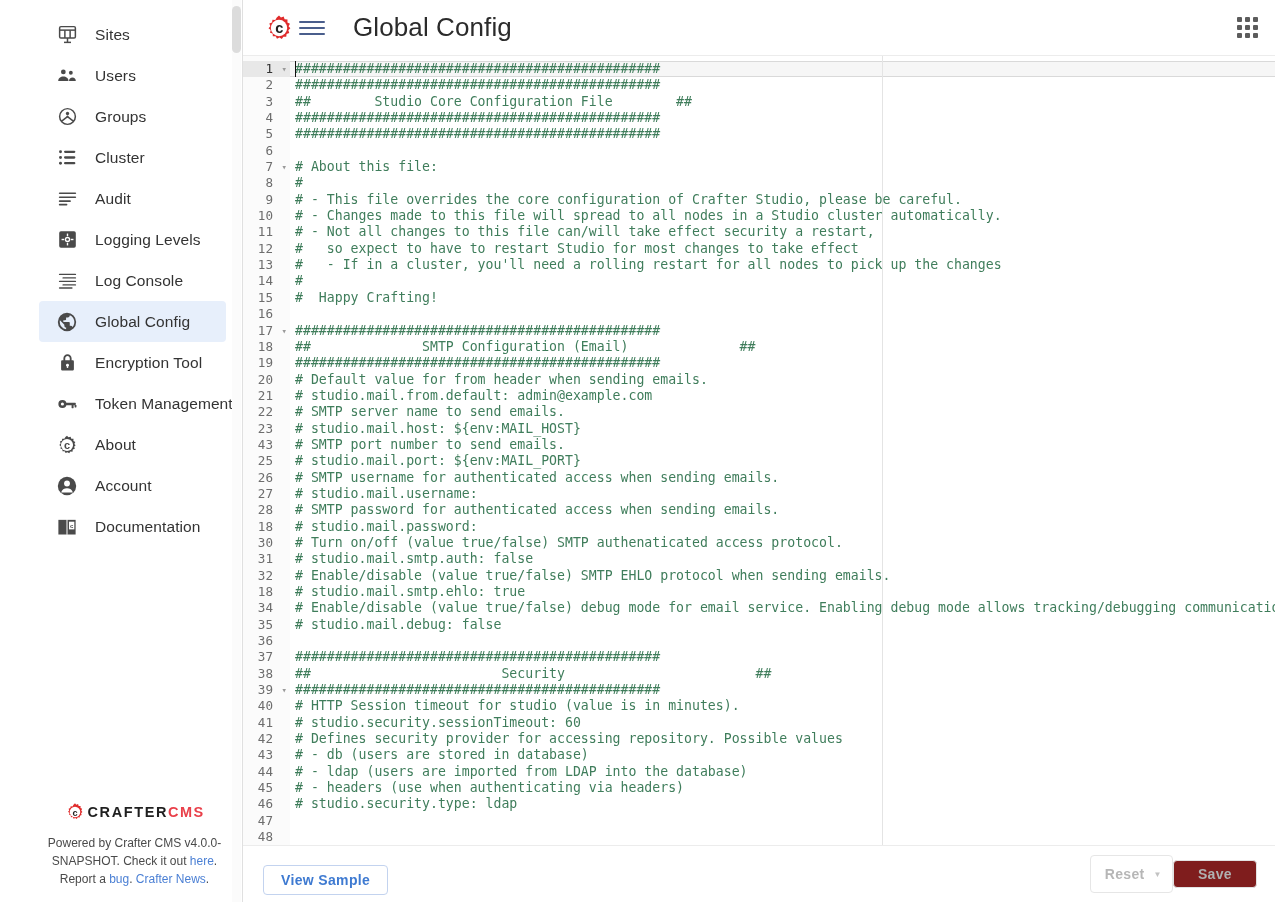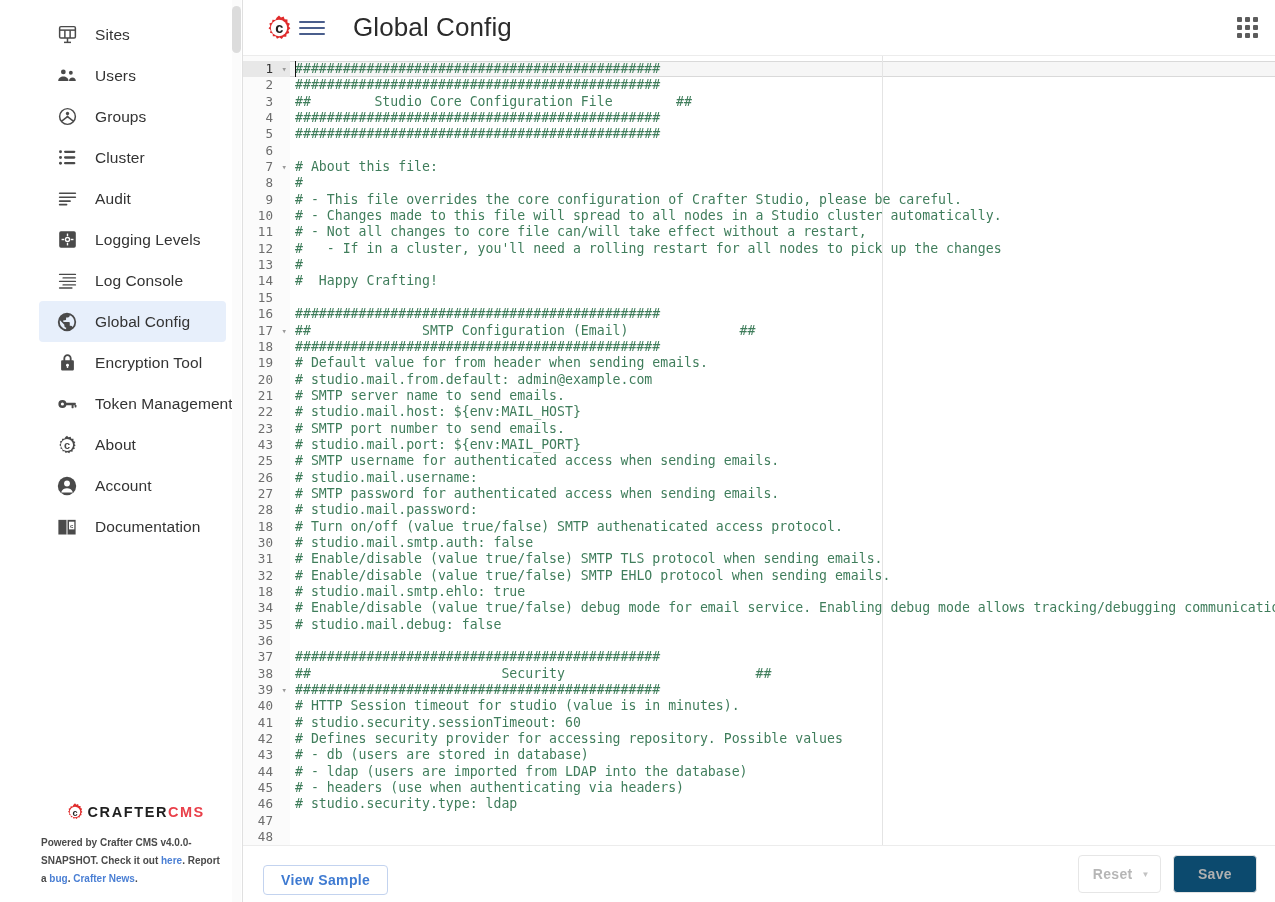--- a/index.html
+++ b/index.html
@@ -53,23 +53,22 @@
     display: flex; align-items: center; justify-content: center;
     margin-bottom: 12px;
   }
   .logo-mark { width: 20px; height: 20px; margin-right: 3px; }
   .logo-text {
     font-size: 14.5px; font-weight: 700; letter-spacing: 1.6px;
   }
   .logo-text .t1 { color: #1f1f1f; }
   .logo-text .t2 { color: #e9404a; font-weight: 600; letter-spacing: 1.4px; }
   .footer-text {
-    font-size: 10px; line-height: 18px; color: #4a4a4a;
-    text-align: left;
-    font-weight: bold;
+    font-size: 12px; line-height: 18px; color: #4a4a4a;
+    text-align: center;
   }
   .footer-text a { color: #4a7fd4; text-decoration: none; }
 
   
   .sb-scroll {
     position: absolute; top: 0; right: 1px; width: 9px; height: 902px;
     background: #fbfbfb;
   }
   .sb-thumb {
     position: absolute; top: 6px; left: 0; width: 9px; height: 47px;
@@ -190,28 +189,27 @@
     background: #ffffff;
     color: #3e7ad1;
     margin-top: 12px;
   }
   .bb-spacer { flex: 1 1 auto; }
   .btn-reset {
     height: 38px; padding: 0 10px 0 14px;
     border: 1px solid #e6e6e6;
     background: #ffffff;
     color: #b6b6b6;
-    margin-right: 12px;
     gap: 9px;
   }
   .btn-reset .car { font-size: 8px; color: #c2c2c2; }
   .btn-save {
-    height: 38px; padding: 0 24px;
+    height: 28px; padding: 0 24px;
     border: 1px solid #e3e3e3;
-    background: #0c4a6e;
+    background: #7f1d1d;
     color: #b0b0b0;
   }
 </style>
 </head>
 <body>
 
 <div class="app">
 
   <aside class="sidebar">
     <nav class="nav-list">
@@ -478,41 +476,41 @@
         <div class="code-line active-line">##############################################</div>
             <div class="code-line">##############################################</div>
             <div class="code-line">##        Studio Core Configuration File        ##</div>
             <div class="code-line">##############################################</div>
             <div class="code-line">##############################################</div>
             <div class="code-line"></div>
             <div class="code-line"># About this file:</div>
             <div class="code-line">#</div>
             <div class="code-line"># - This file overrides the core configuration of Crafter Studio, please be careful.</div>
             <div class="code-line"># - Changes made to this file will spread to all nodes in a Studio cluster automatically.</div>
-            <div class="code-line"># - Not all changes to core file can/will take effect without a restart,</div>
+            <div class="code-line"># - Not all changes to this file can/will take effect security a restart,</div>
+            <div class="code-line">#   so expect to have to restart Studio for most changes to take effect</div>
             <div class="code-line">#   - If in a cluster, you'll need a rolling restart for all nodes to pick up the changes</div>
             <div class="code-line">#</div>
             <div class="code-line">#  Happy Crafting!</div>
             <div class="code-line"></div>
             <div class="code-line">##############################################</div>
             <div class="code-line">##              SMTP Configuration (Email)              ##</div>
             <div class="code-line">##############################################</div>
             <div class="code-line"># Default value for from header when sending emails.</div>
             <div class="code-line"># studio.mail.from.default: admin@example.com</div>
             <div class="code-line"># SMTP server name to send emails.</div>
             <div class="code-line"># studio.mail.host: ${env:MAIL_HOST}</div>
             <div class="code-line"># SMTP port number to send emails.</div>
             <div class="code-line"># studio.mail.port: ${env:MAIL_PORT}</div>
             <div class="code-line"># SMTP username for authenticated access when sending emails.</div>
             <div class="code-line"># studio.mail.username:</div>
             <div class="code-line"># SMTP password for authenticated access when sending emails.</div>
             <div class="code-line"># studio.mail.password:</div>
             <div class="code-line"># Turn on/off (value true/false) SMTP authenaticated access protocol.</div>
             <div class="code-line"># studio.mail.smtp.auth: false</div>
-            <div class="code-line"># Enable/disable (value true/false) SMTP TLS protocol when sending emails.</div>
             <div class="code-line"># Enable/disable (value true/false) SMTP EHLO protocol when sending emails.</div>
             <div class="code-line"># studio.mail.smtp.ehlo: true</div>
             <div class="code-line"># Enable/disable (value true/false) debug mode for email service. Enabling debug mode allows tracking/debugging communication between</div>
             <div class="code-line"># studio.mail.debug: false</div>
             <div class="code-line"></div>
             <div class="code-line">##############################################</div>
             <div class="code-line">##                        Security                        ##</div>
             <div class="code-line">##############################################</div>
             <div class="code-line"># HTTP Session timeout for studio (value is in minutes).</div>
             <div class="code-line"># studio.security.sessionTimeout: 60</div>

